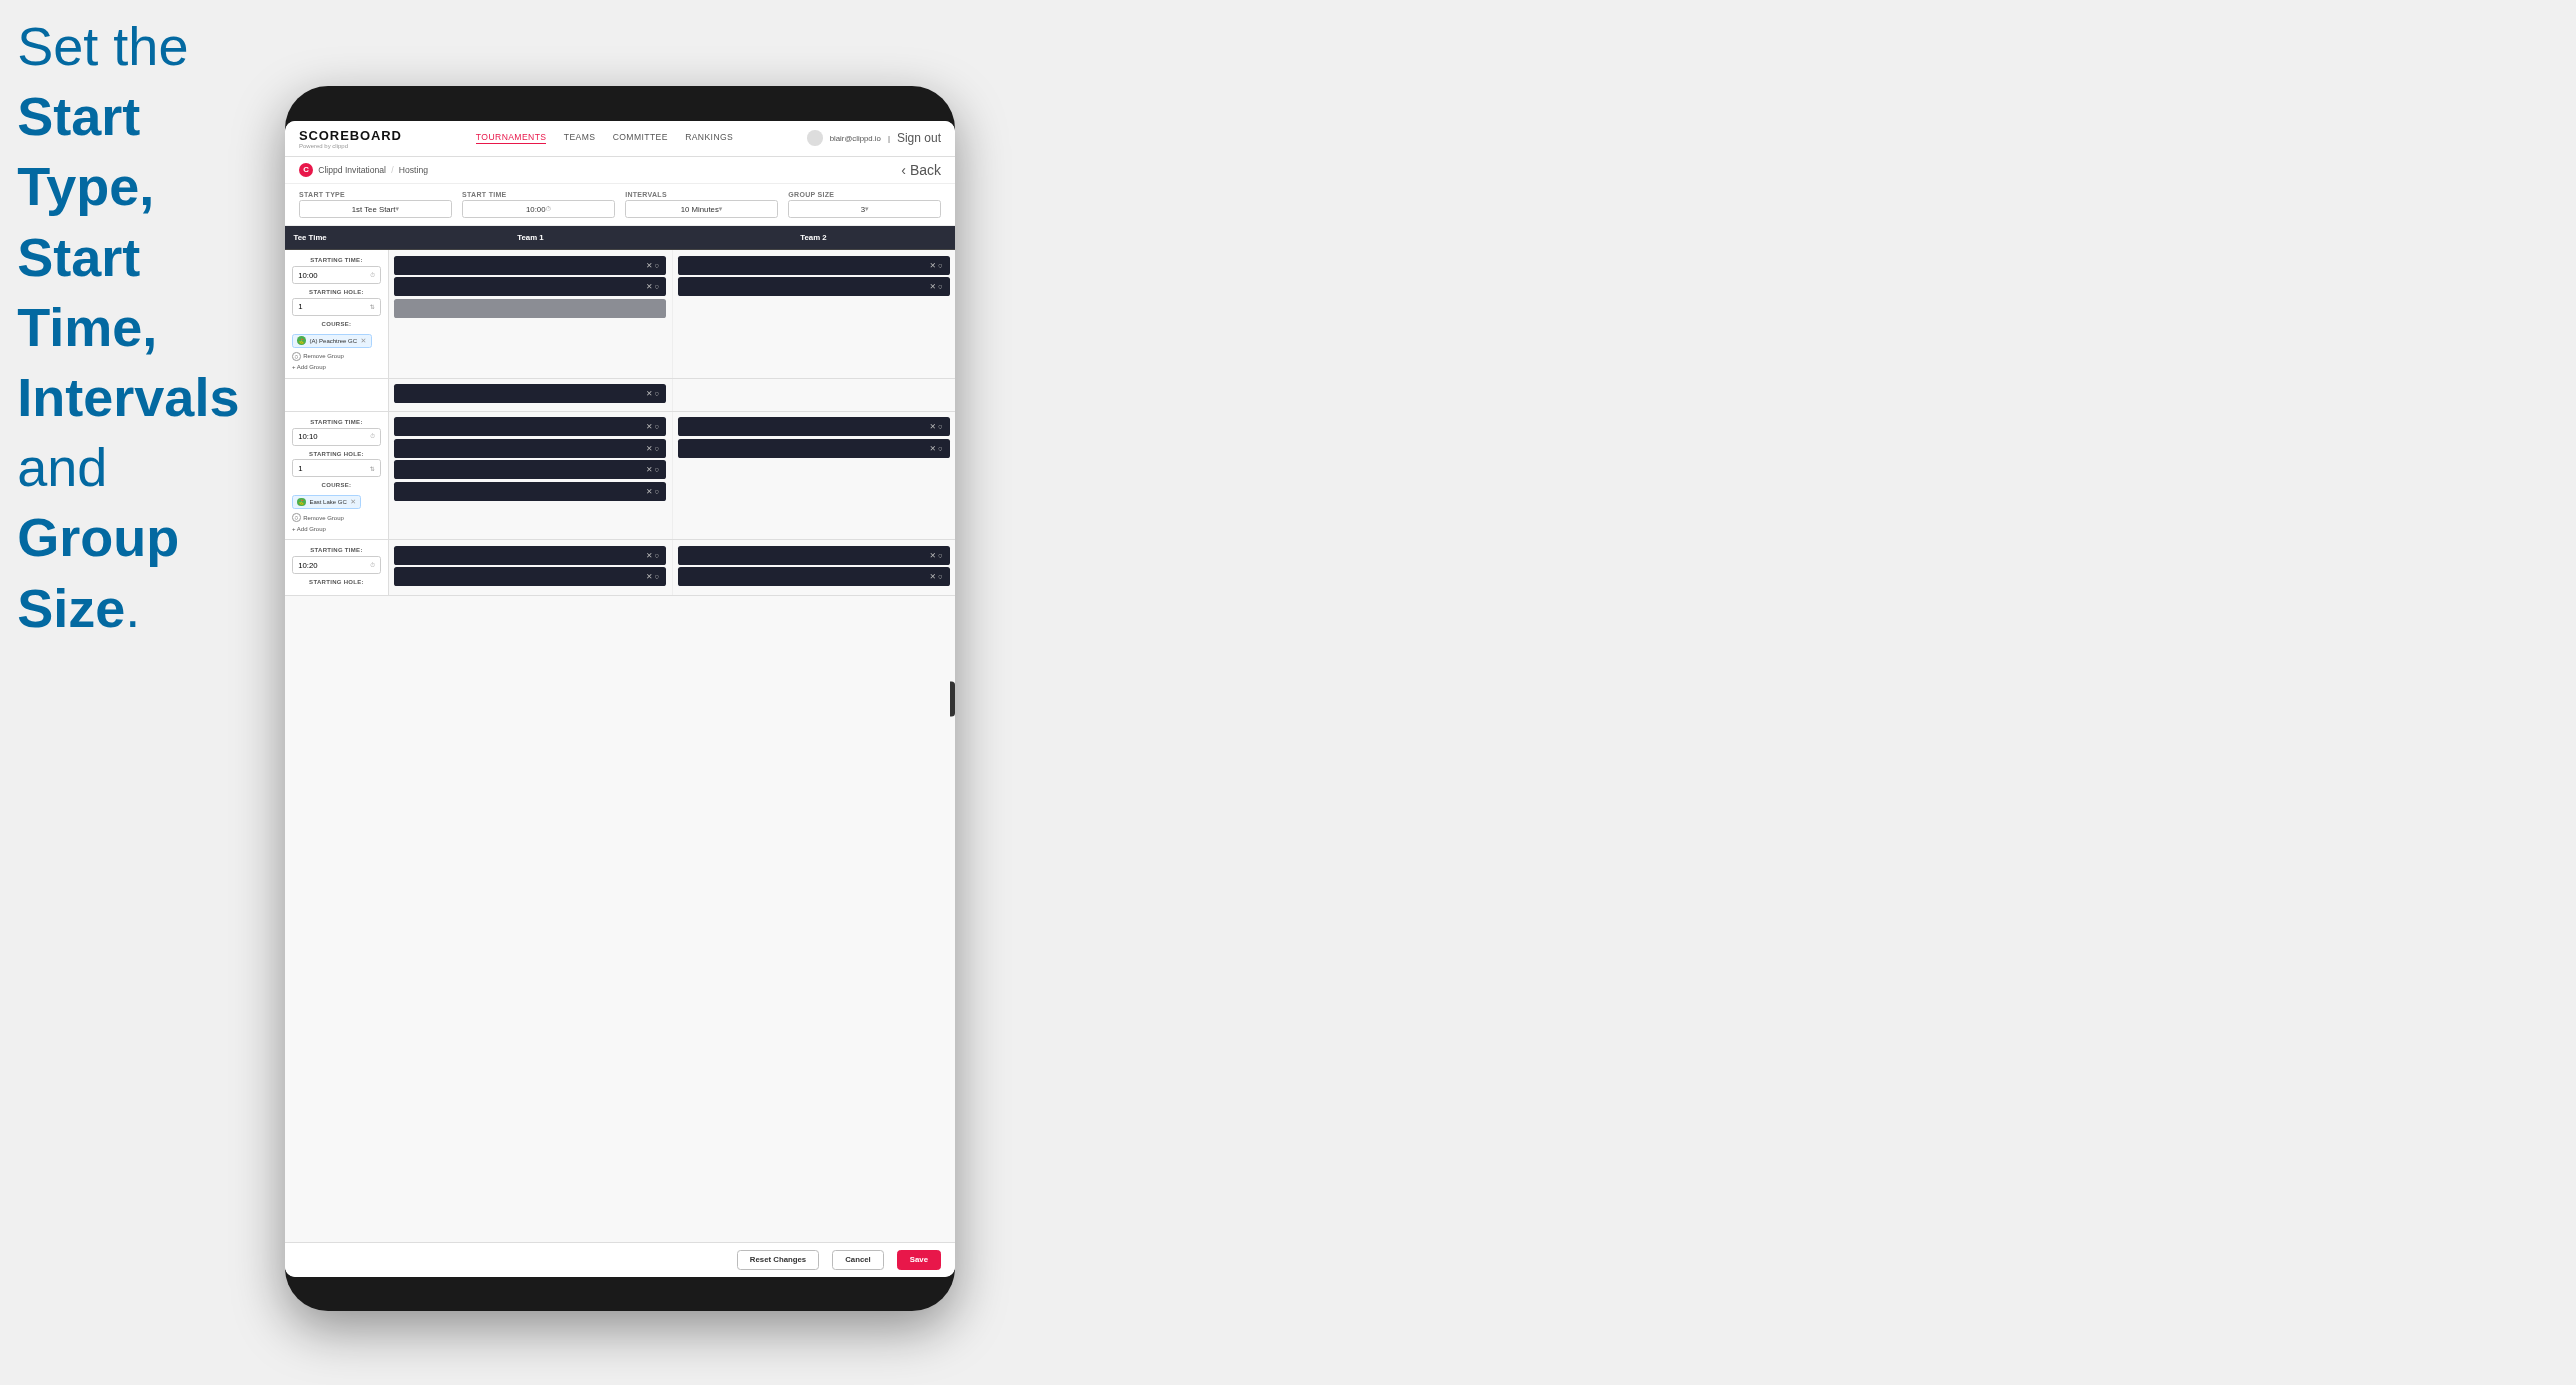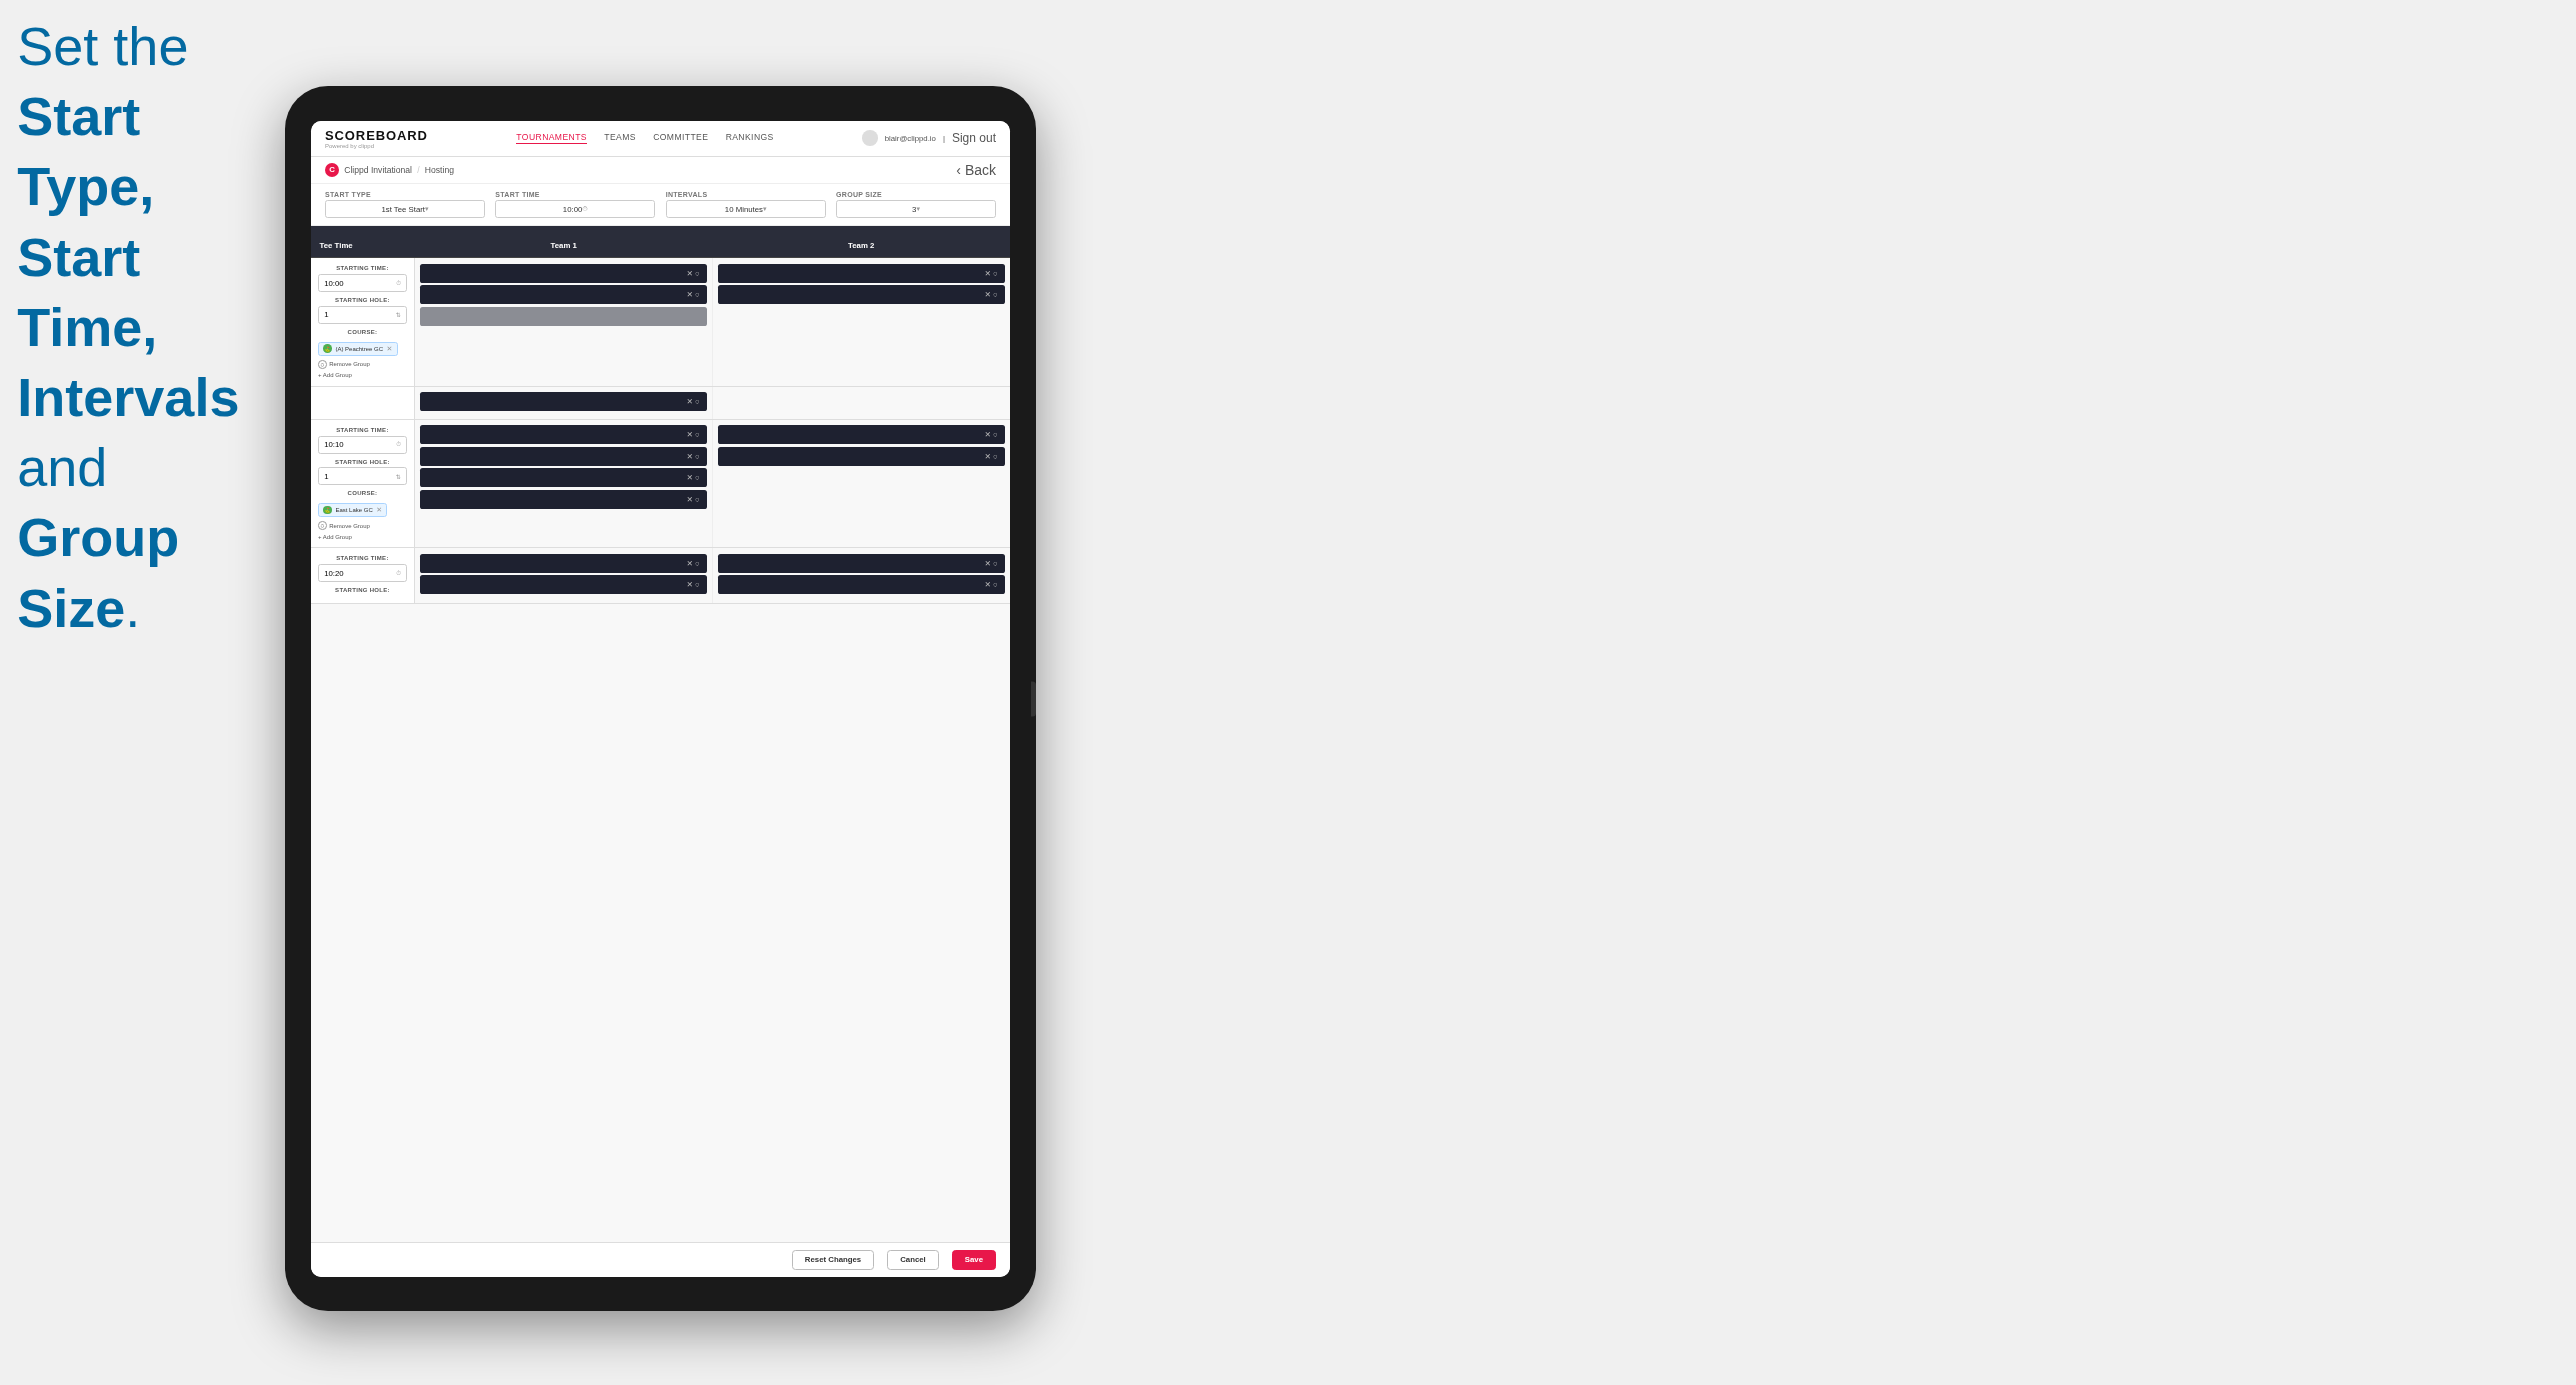--- a/index.html
+++ b/index.html
@@ -22,21 +22,21 @@
       color: #0369a1;
       max-width: 268px;
     }
     .annotation-text .bold { font-weight: 900; }
 
     
     .tablet-frame {
       position: absolute;
       top: 86px;
       left: 285px;
-      width: 751px;
+      width: 670px;
       height: 1225px;
       background: #1a1a1a;
       border-radius: 43px;
       box-shadow: 0 17.3px 52px rgba(0,0,0,0.4);
       display: flex;
       align-items: center;
       justify-content: center;
     }
 
     .tablet-screen {
@@ -188,21 +188,20 @@
       grid-template-columns: 104px 1fr 1fr;
       background: #2a2d3a;
       border-bottom: 0.9px solid #444;
     }
     .th-cell {
       padding: 7px 8.6px;
       font-size: 7.8px;
       font-weight: 700;
       color: #fff;
       text-align: center;
-      margin-top: 8px;
     }
     .th-cell:first-child {
       text-align: left;
       background: #2a2d3a;
     }
 
     
     .group-block {
       display: flex;
       border-bottom: 1.7px solid #ddd;

